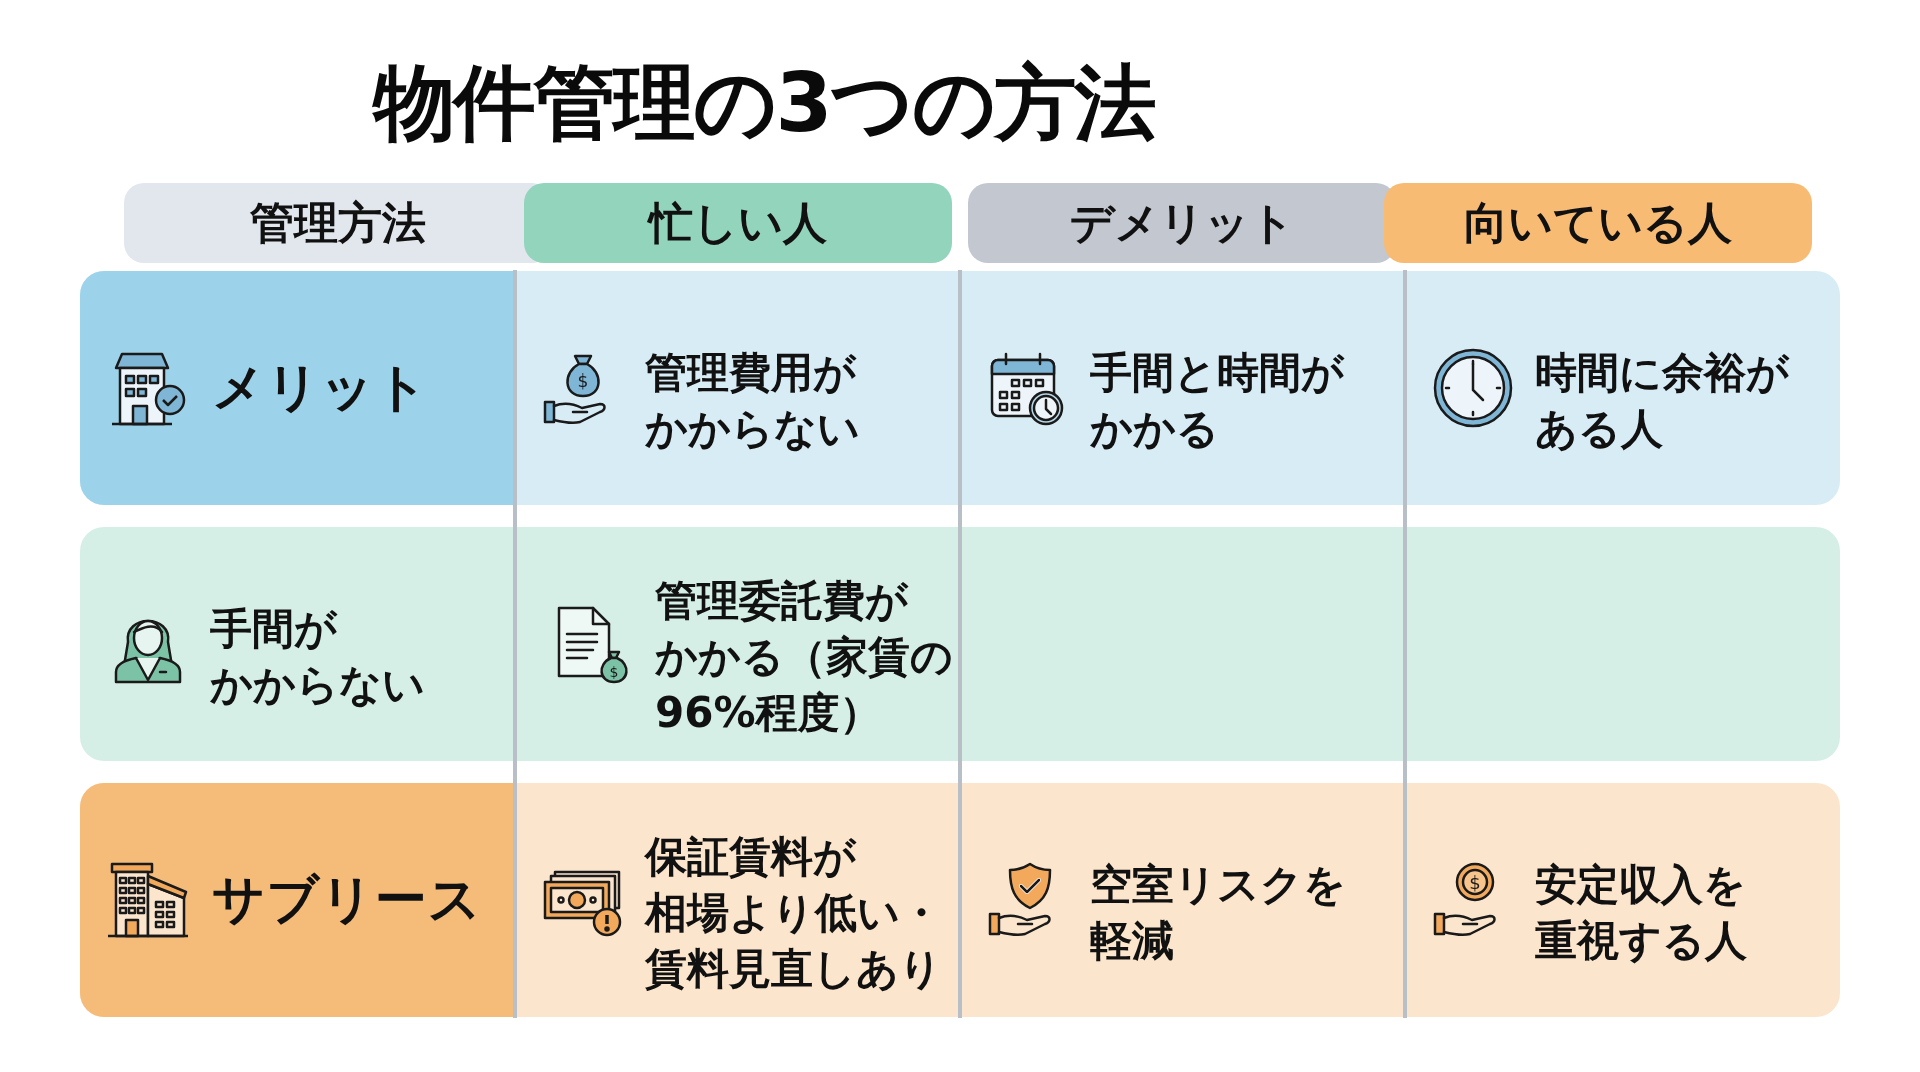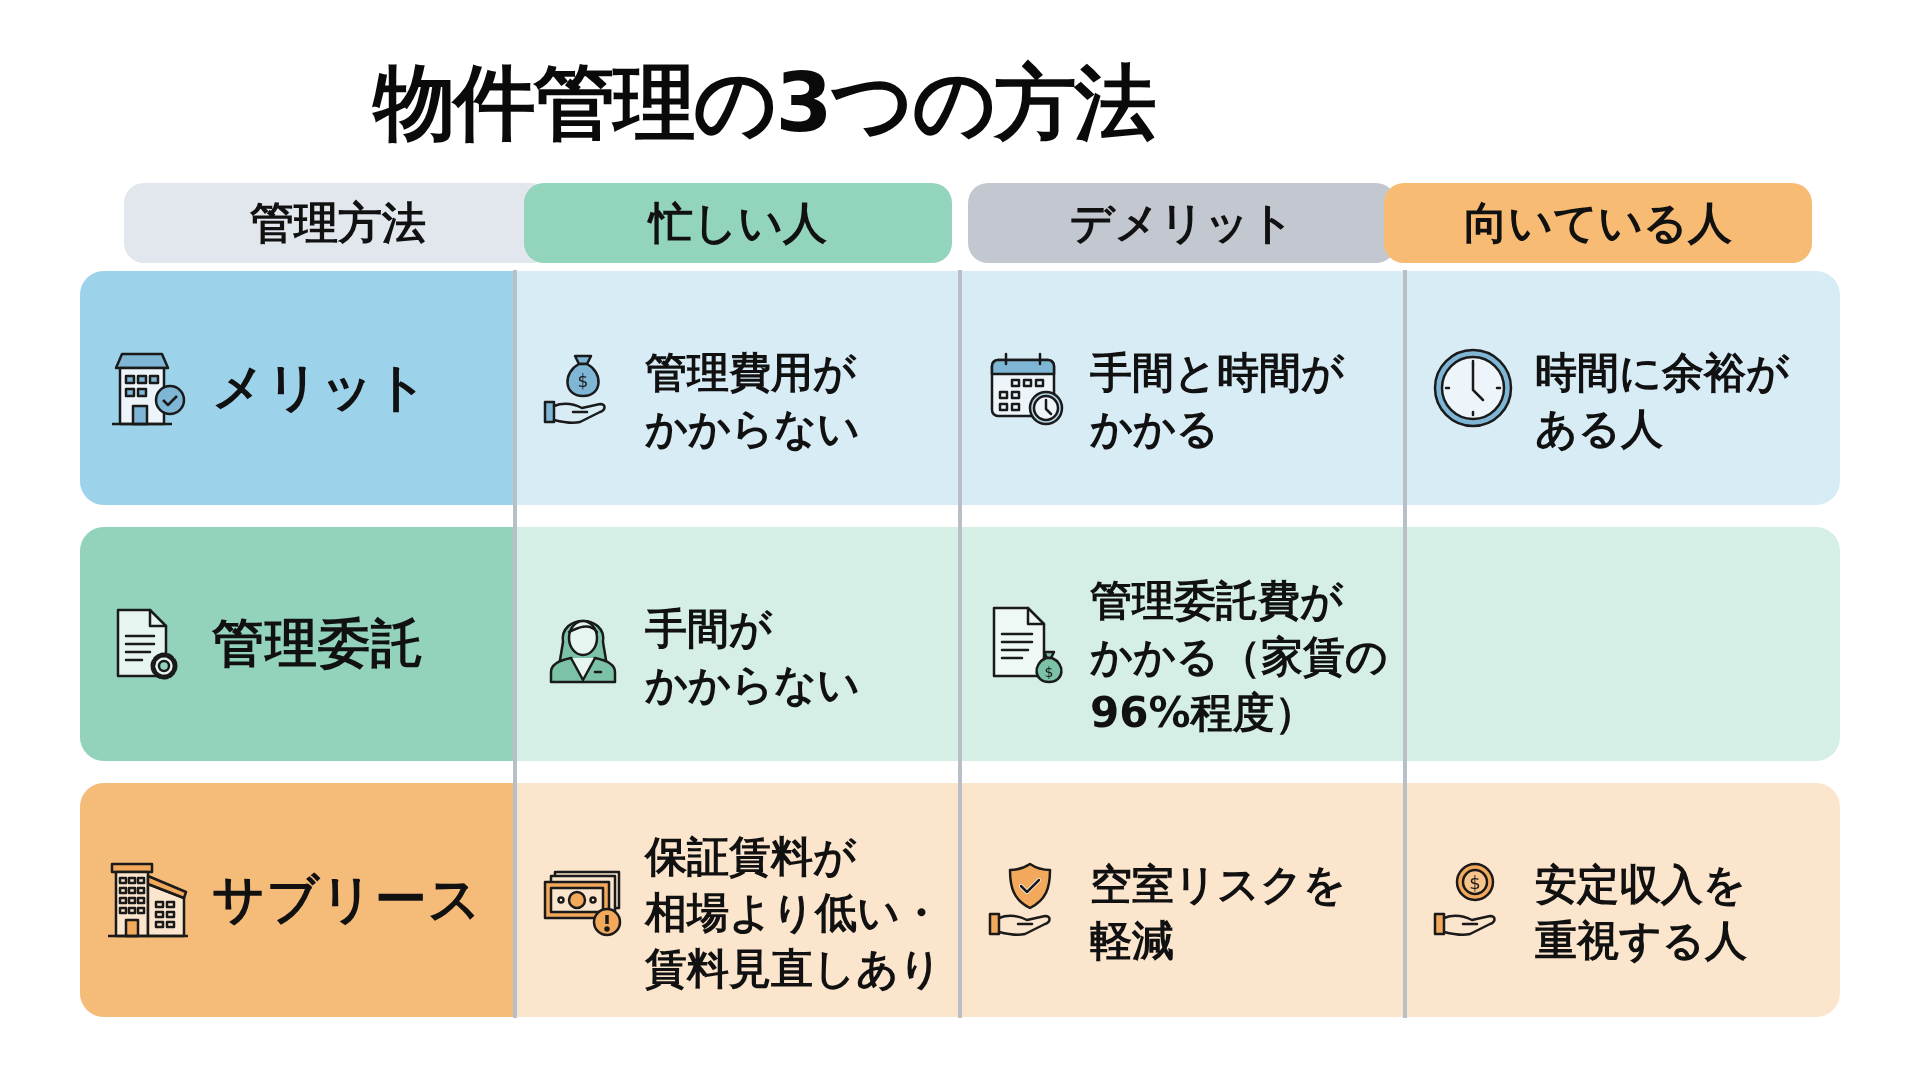--- a/index.html
+++ b/index.html
@@ -127,35 +127,20 @@
         <line x1="15" y1="42" x2="18" y2="42"></line>
           <line x1="66" y1="42" x2="69" y2="42"></line>
       </svg>
     </span>
     <span class="cell-text">時間に余裕が
 ある人</span>
   </div>
 </div>
 
 <div class="row" style="top:527px;background:#d5efe6;">
-  <div class="label" style="background:#93d3bc;">
-    <span class="icon">
-      <svg viewBox="0 0 84 84" fill="none" stroke="#1a1a1a" stroke-width="2.5" stroke-linejoin="round" stroke-linecap="round">
-        <path d="M12 8 h32 l16 16 v50 h-48 z" fill="#e6f5ef"></path>
-        <path d="M44 8 v16 h16"></path>
-        <line x1="20" y1="34" x2="48" y2="34"></line>
-          <line x1="20" y1="42" x2="48" y2="42"></line>
-          <line x1="20" y1="50" x2="44" y2="50"></line>
-          <line x1="20" y1="58" x2="36" y2="58"></line>
-        <circle cx="58" cy="64" r="11" fill="#e6f5ef" stroke-dasharray="4 3" stroke-width="5"></circle>
-        <circle cx="58" cy="64" r="5" fill="#93d3bc"></circle>
-      </svg>
-    </span>
-    <span class="label-text">管理委託</span>
-  </div>
   <div class="cell">
     <span class="icon">
       <svg viewBox="0 0 84 84" fill="none" stroke="#1a1a1a" stroke-width="2.5" stroke-linejoin="round" stroke-linecap="round">
         <path d="M22 40 C18 12 66 12 62 40 L66 64 H18 Z" fill="#7cc2a6"></path>
         <ellipse cx="42" cy="36" rx="14" ry="17" fill="#e6f5ef"></ellipse>
         <path d="M28 30 c8 -4 20 -10 28 0"></path>
         <path d="M10 80 v-10 c0 -8 10 -12 20 -14 l12 8 l12 -8 c10 2 20 6 20 14 v10 z" fill="#7cc2a6"></path>
         <path d="M30 56 l12 22 l12 -22" fill="#e6f5ef"></path>
         <line x1="54" y1="70" x2="60" y2="70"></line>
       </svg>

